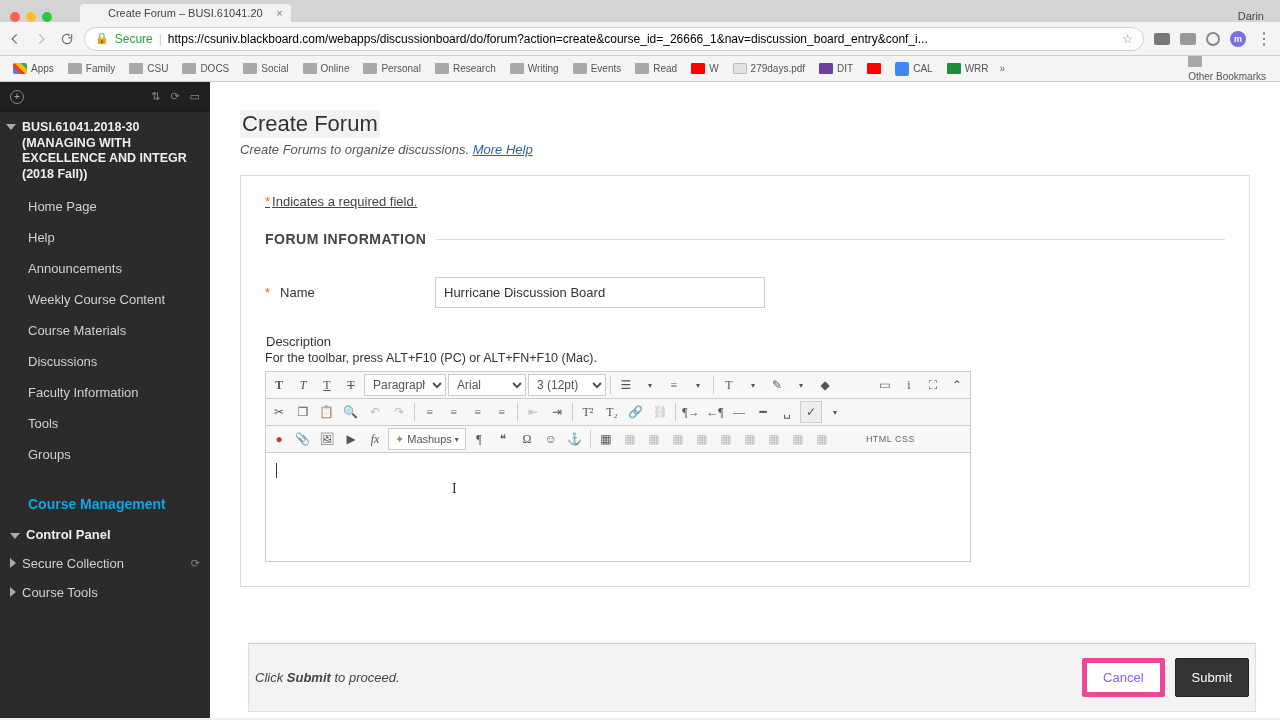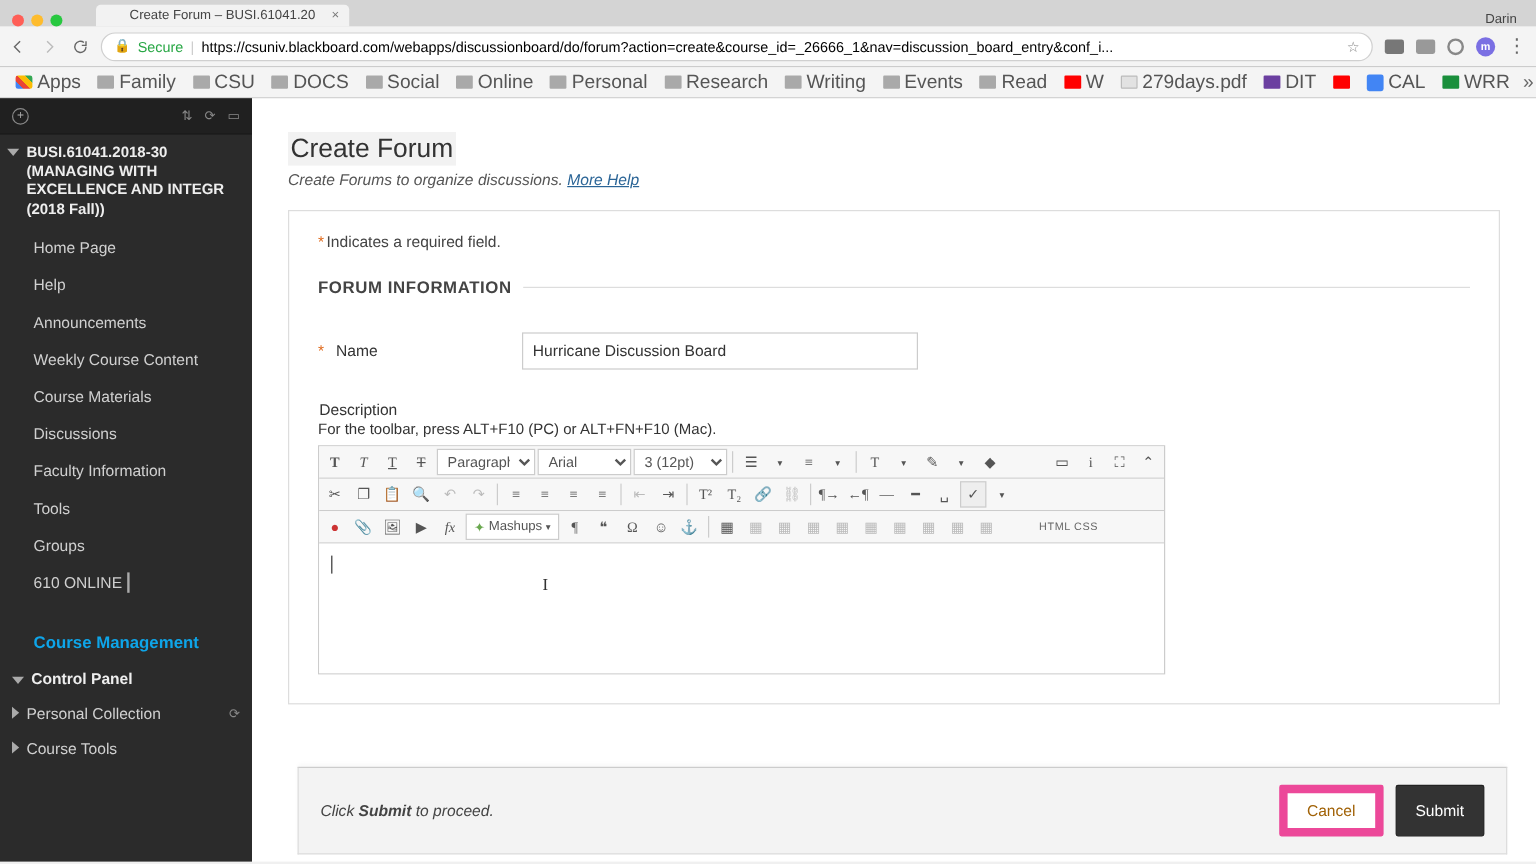--- a/index.html
+++ b/index.html
@@ -22,21 +22,21 @@
 .lock { color: #28a745; font-size: 11px; }
 .secure { color: #28a745; }
 .addr-text { color: #000000; }
 .addr-star { color: #888; margin-left: auto; }
 .addr-extras { display: flex; gap: 10px; align-items: center; }
 .fav { width: 16px; height: 12px; background: #777; border-radius: 2px; }
 .circ { width:14px; height:14px; border:2px solid #888; border-radius:50%; }
 .mbadge { width:16px;height:16px;border-radius:50%;background:#7a6fe3;display:flex;align-items:center;justify-content:center;color:#fff;font-size:9px;font-weight:bold; }
 .dots3 { color:#666; font-size:16px; line-height:8px; }
 
-.bk-row { height: 26px; display: flex; align-items: center; background: #f4f4f4; padding: 0 8px; gap: 4px; border-bottom: 1px solid #ccc; font-size: 16px; color: #555; }
+.bk-row { height: 26px; display: flex; align-items: center; background: #f4f4f4; padding: 0 8px; gap: 4px; border-bottom: 1px solid #ccc; font-size: 10px; color: #555; }
 .bk { display: flex; align-items: center; gap: 4px; padding: 2px 5px; white-space: nowrap; }
 .bk-ico { width:14px;height:11px;background:#a9a9a9;border-radius:1px; }
 .bk-ico.apps { background: linear-gradient(45deg,#4285f4 25%,#ea4335 25% 50%,#fbbc05 50% 75%,#34a853 75%); border-radius:2px; }
 .bk-ico.yt { background:#f00; }
 .bk-ico.pdf { background:#e2e2e2; border:1px solid #bbb; }
 .bk-ico.dit { background:#6b3fa0; }
 .bk-ico.cal { width:14px;height:14px;background:#4285f4;border-radius:2px; }
 .bk-ico.wrr { background:#1a8f3c; }
 .bk-more { margin-left: 2px; color:#666; }
 .bk-spacer { flex:1; }
@@ -63,21 +63,21 @@
 .side-sub.bold { font-weight:bold; color:#eee; }
 
 
 .main { flex: 1; background: #fff; overflow: hidden; display:flex; flex-direction:column; }
 .page-head { padding: 28px 30px 6px 30px; }
 .page-title { font-size: 22px; font-weight: 500; color: #333; background:#f2f2f2; display:inline-block; padding:1px 2px; }
 .page-sub { font-size: 13px; font-style: italic; color: #555; margin-top:4px; }
 .page-sub a { color:#2a6496; font-style:italic; }
 
 .form-wrap { margin: 12px 30px 0 30px; border:1px solid #ddd; padding: 18px 24px 24px 24px; position:relative; }
-.req { font-size:13px; color:#444; }
+.req { font-size:13px; color:#444;text-decoration:underline; }
 .star { color:#e06a1c; margin-right:2px; }
 .section-h { font-size: 14px; font-weight: 600; letter-spacing: 0.5px; color:#444; margin-top:22px; display:flex; align-items:center; gap:10px; }
 .section-h .line { flex:1; height:1px; background:#ddd; }
 
 .field-row { display:flex; align-items:center; margin-top: 30px; }
 .field-label { width: 170px; font-size:13px; color:#333; display:flex; align-items:flex-start; gap:8px; }
 .field-input { border:1px solid #ccc; padding:7px 8px; font-size:13px; width:330px; color:#333; }
 
 .desc-label { margin-top: 26px; font-size:13px; color:#333; margin-left: 1px; }
 .toolbar-hint { font-size:12.5px; color:#333; margin-top:2px; }
@@ -90,26 +90,26 @@
 .mash { display:flex;align-items:center;gap:3px;font-size:11px;padding:0 6px;height:22px;border:1px solid #ccc;background:#fff;color:#555; }
 .htmlcss { font-size:9px;letter-spacing:0.5px;color:#666;padding:0 4px; display:flex;align-items:center;height:22px;margin-left:27px; }
 .tbtn.dis { color:#bbb; cursor:default; }
 .tbtn.record { color:#c33; }
 .tbtn.box { border:1px solid #ccc; background:#eee; }
 .editor-body { min-height: 108px; padding:10px; font-size:13px; position:relative; background:#fff; }
 .caret { display:inline-block; width:1px; height:15px; background:#333; }
 .pointer { position:absolute; left:186px; top:28px; font-size:14px; color:#333; font-family:serif; }
 
 
-.footer { position: absolute; left: 248px; right: 24px; bottom: 8px; background:#f3f3f3; border:1px solid #ddd; border-top:1px solid #ccc; padding:14px 18px; display:flex; align-items:center; box-shadow: 0 -2px 4px rgba(0,0,0,0.03); }
+.footer { position: absolute; left: 248px; right: 24px; bottom: 8px; background:#f3f3f3; border:1px solid #ddd; border-top:1px solid #ccc; padding:14px 6px; display:flex; align-items:center; box-shadow: 0 -2px 4px rgba(0,0,0,0.03); }
 .footer-text { font-size:13px; color:#444; font-style: italic; }
 .footer-text b { font-weight: bold; font-style: italic; }
 .footer-btns { margin-left:auto; display:flex; gap:10px; }
 .btn { padding:7px 16px; font-size:13px; border-radius:2px; }
-.btn-cancel { background:#fff; border:7px solid #ec4899; color:#a16207; }
+.btn-cancel { background:#fff; border:5px solid #ec4899; color:#8b5cf6; }
 .btn-submit { background:#333; border:1px solid #222; color:#fff; }
 </style>
 </head>
 <body>
 
 <div class="browser-chrome">
   <div class="tab-row">
     <div class="traffic">
       <div class="dot red"></div>
       <div class="dot yellow"></div>
@@ -243,30 +243,29 @@
     </div>
     <div class="side-link">Home Page</div>
     <div class="side-link">Help</div>
     <div class="side-link">Announcements</div>
     <div class="side-link">Weekly Course Content</div>
     <div class="side-link">Course Materials</div>
     <div class="side-link">Discussions</div>
     <div class="side-link">Faculty Information</div>
     <div class="side-link">Tools</div>
     <div class="side-link">Groups</div>
-    <div class="side-link"><span>610 ONLINE</span><span class="ext-ico"></span></div>
     <div class="side-sep"></div>
     <div class="side-heading">Course Management</div>
     <div class="side-sub bold">
       <div class="tri"></div>
       <span>Control Panel</span>
     </div>
     <div class="side-sub">
       <div class="tri-r"></div>
-      <span>Personal Collection</span>
+      <span>Secure Collection</span>
       <span class="chev-r">⟳</span>
     </div>
     <div class="side-sub">
       <div class="tri-r"></div>
       <span>Course Tools</span>
     </div>
   </div>
 
   <div class="main">
     <div class="page-head">

